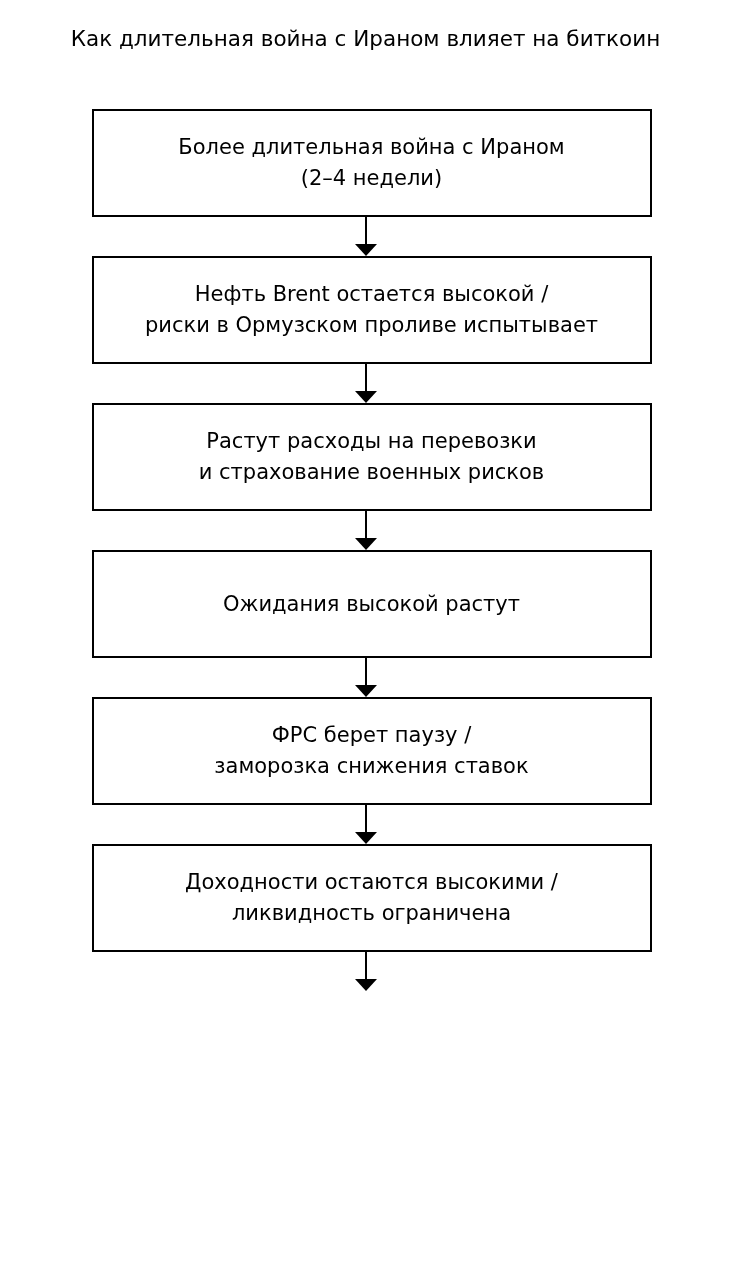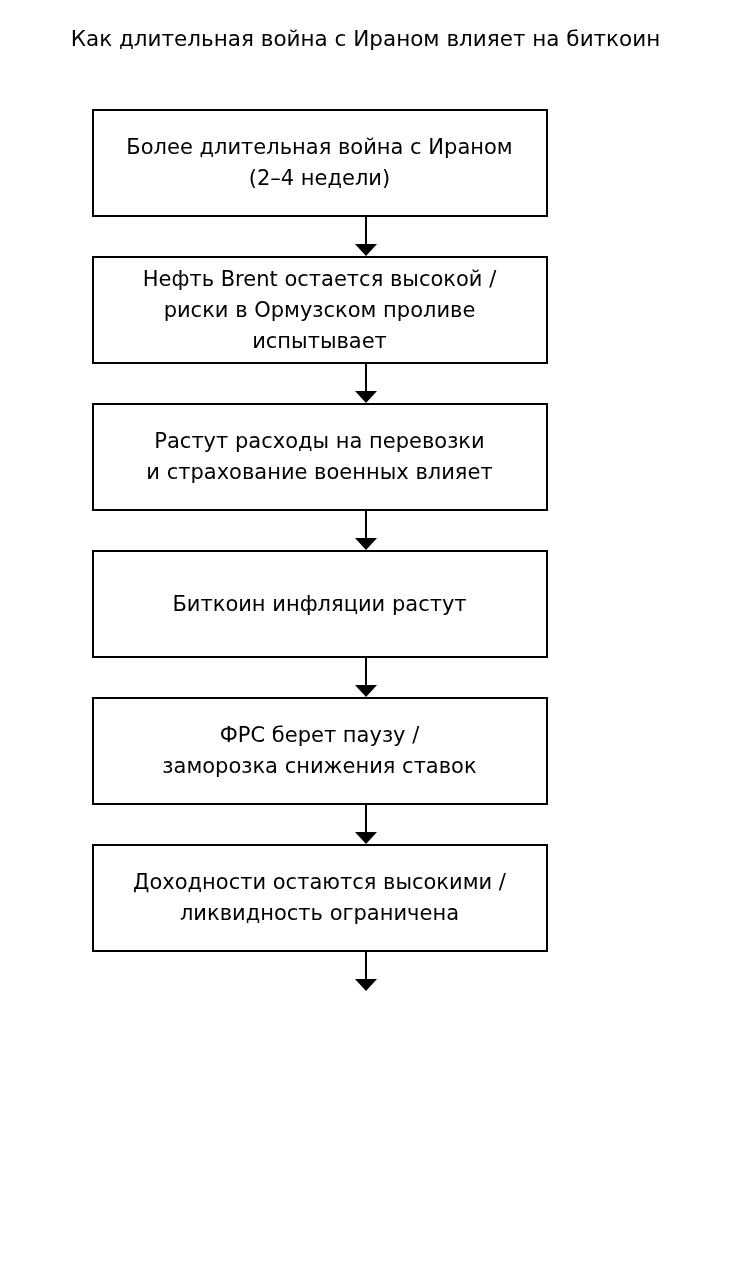--- a/index.html
+++ b/index.html
@@ -31,21 +31,21 @@
     top: 109px;
     left: 50%;
     transform: translateX(-50%);
     width: 548px;
     display: flex;
     flex-direction: column;
     align-items: stretch;
   }
   .node {
     box-sizing: border-box;
-    width: 456px;
+    width: 560px;
     height: 108px;
     border: 2px solid #000000;
     background: #ffffff;
     display: flex;
     align-items: center;
     justify-content: center;
   }
   .node-text {
     font-size: 21px;
     line-height: 31px;
@@ -95,30 +95,30 @@
 риски в Ормузском проливе испытывает</div>
     </div>
 
     <div class="arrow">
       <div class="arrow-stem"></div>
       <div class="arrow-head"></div>
     </div>
 
     <div class="node">
       <div class="node-text">Растут расходы на перевозки
-и страхование военных влияет</div>
+и страхование военных рисков</div>
     </div>
 
     <div class="arrow">
       <div class="arrow-stem"></div>
       <div class="arrow-head"></div>
     </div>
 
     <div class="node">
-      <div class="node-text">Биткоин инфляции растут</div>
+      <div class="node-text">Ожидания высокой растут</div>
     </div>
 
     <div class="arrow">
       <div class="arrow-stem"></div>
       <div class="arrow-head"></div>
     </div>
 
     <div class="node">
       <div class="node-text">ФРС берет паузу /
 заморозка снижения ставок</div>

